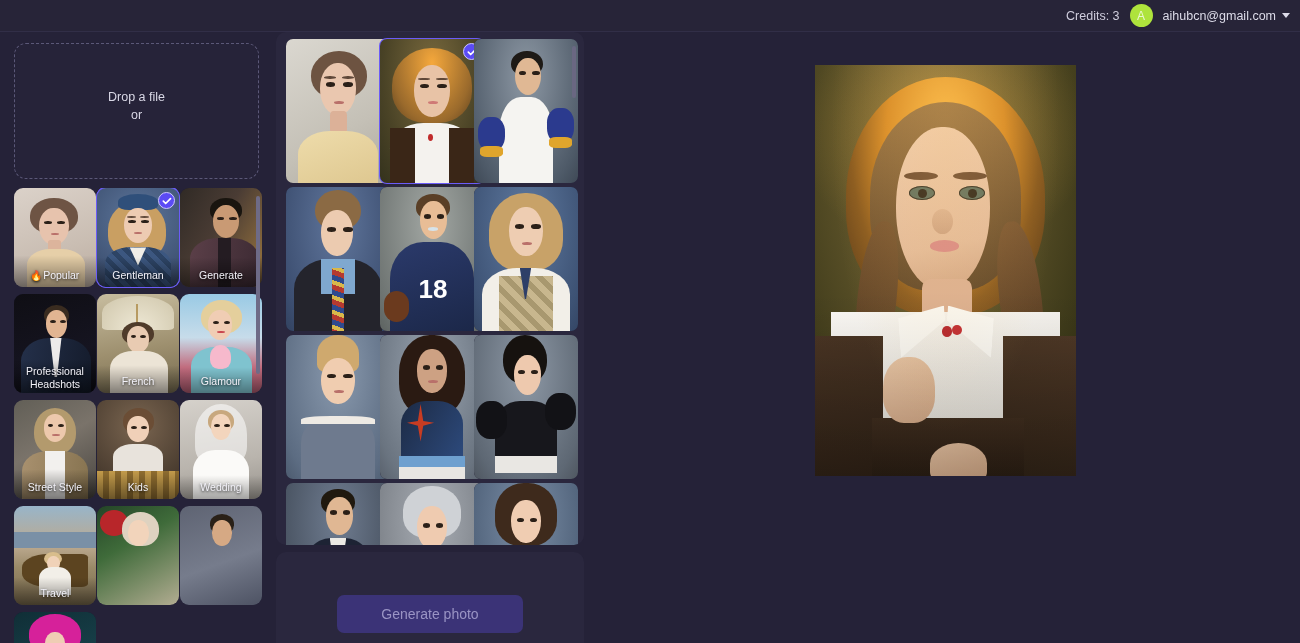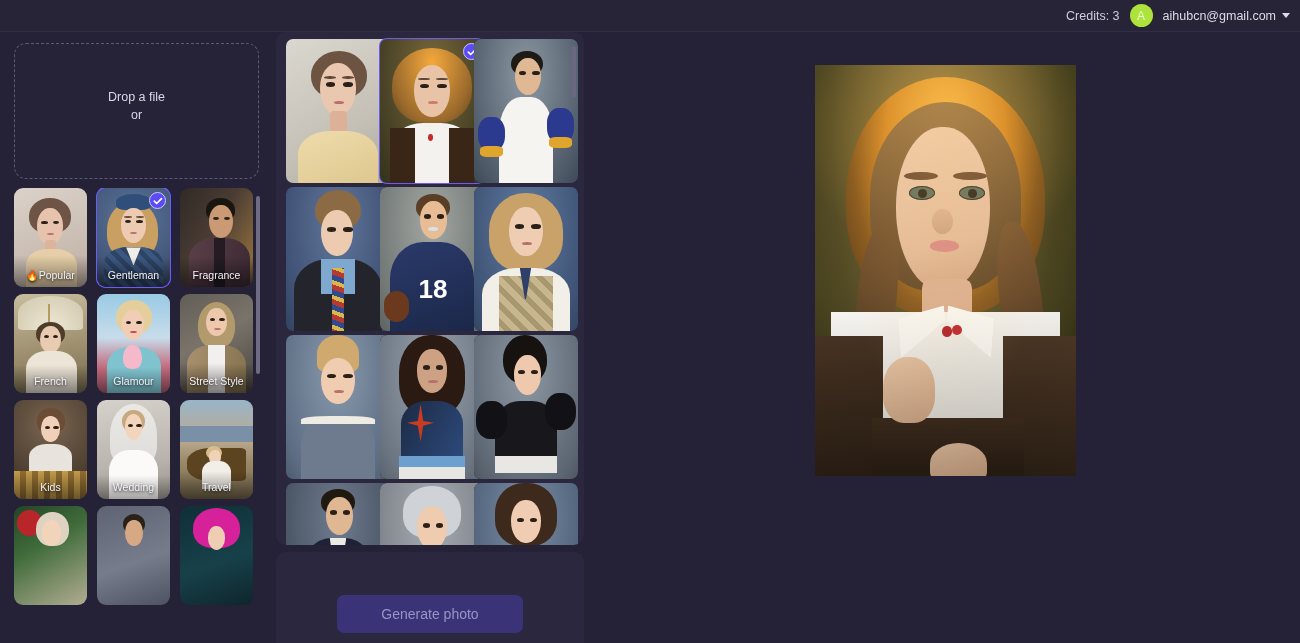--- a/index.html
+++ b/index.html
@@ -80,21 +80,21 @@
     width: 250px; height: 455px;
     overflow: hidden;
   }
   #cat-grid {
     display: grid;
     grid-template-columns: repeat(3, 79px);
     gap: 7px 4px;
     width: 245px;
   }
   .cat-card {
-    position: relative; width: 73px; height: 99px;
+    position: relative; width: 82px; height: 99px;
     border-radius: 9px; overflow: hidden;
     cursor: pointer;
     background: #1b1930;
   }
   .cat-card.sel {
     outline: 2px solid #6b5cf8;
     outline-offset: -1px;
     box-shadow: 0 0 0 1px #6b5cf8;
   }
   .cat-img { position: absolute; inset: 0; }
@@ -273,23 +273,36 @@
         <div class="cat-img ph">
           <div class="bg" style="background:linear-gradient(120deg,#2a2622,#4a3c34 45%,#8a6a3c 80%,#3a2f27)"></div>
           <div class="hair" style="left:36%;top:10%;width:40%;height:24%;background:#19150f"></div>
           <div class="face" style="left:40%;top:17%;width:32%;height:34%;background:#c99a74"></div>
           <div class="eye" style="left:45%;top:29%"></div>
           <div class="eye" style="left:60%;top:29%"></div>
           <div class="body" style="left:12%;top:50%;width:84%;height:52%;background:linear-gradient(100deg,#5b3f48,#3c2a33)"></div>
           <div style="position:absolute;left:46%;top:50%;width:16%;height:50%;background:#241c22"></div>
           <div class="shade" style="background:linear-gradient(to top,rgba(0,0,0,.5) 0%,transparent 30%)"></div>
         </div>
-        <div class="cat-label">Fragrance</div>
-      </div>
-
+        <div class="cat-label">Generate</div>
+      </div>
+
+      <div class="cat-card">
+        <div class="cat-img ph">
+          <div class="bg" style="background:linear-gradient(160deg,#0e0d12,#151420 60%,#0a0a10)"></div>
+          <div class="hair" style="left:37%;top:11%;width:30%;height:20%;background:#3a2c20"></div>
+          <div class="face" style="left:39%;top:16%;width:26%;height:28%;background:#e2b592"></div>
+          <div class="eye" style="left:44%;top:26%;width:7%"></div>
+          <div class="eye" style="left:56%;top:26%;width:7%"></div>
+          <div class="body" style="left:8%;top:44%;width:86%;height:58%;background:linear-gradient(100deg,#24304a,#141b2b)"></div>
+          <div style="position:absolute;left:44%;top:44%;width:14%;height:40%;background:#eceaea;clip-path:polygon(0 0,100% 0,60% 100%,40% 100%)"></div>
+          <div class="shade" style="background:linear-gradient(to top,rgba(0,0,0,.55) 0%,transparent 34%)"></div>
+        </div>
+        <div class="cat-label two">Professional Headshots</div>
+      </div>
 
       <div class="cat-card">
         <div class="cat-img ph">
           <div class="bg" style="background:linear-gradient(170deg,#cfc5a8,#9d8f6e 55%,#6c6248)"></div>
           <div style="position:absolute;left:6%;top:2%;width:88%;height:34%;background:radial-gradient(ellipse at 50% 100%,#efe9d6,#cfc6ab);border-radius:50% 50% 8% 8%"></div>
           <div style="position:absolute;left:47%;top:10%;width:3%;height:60%;background:#b79a61"></div>
           <div class="hair" style="left:30%;top:28%;width:40%;height:24%;background:#4f3b2a"></div>
           <div class="face" style="left:36%;top:32%;width:28%;height:28%;background:#e9cbb2"></div>
           <div class="eye" style="left:41%;top:41%;width:7%"></div>
           <div class="eye" style="left:53%;top:41%;width:7%"></div>

